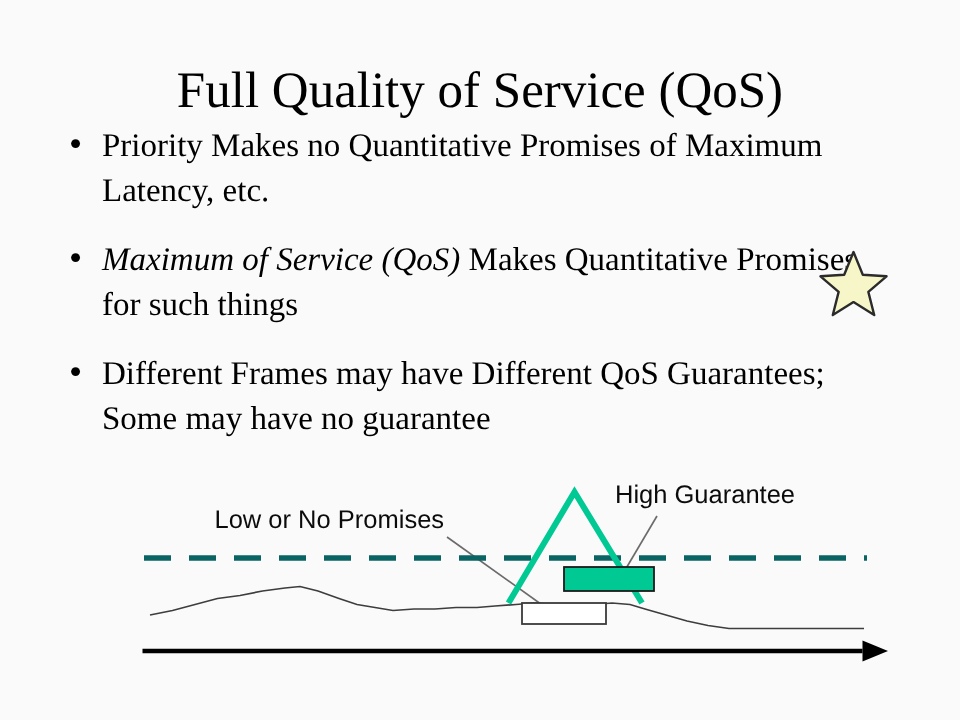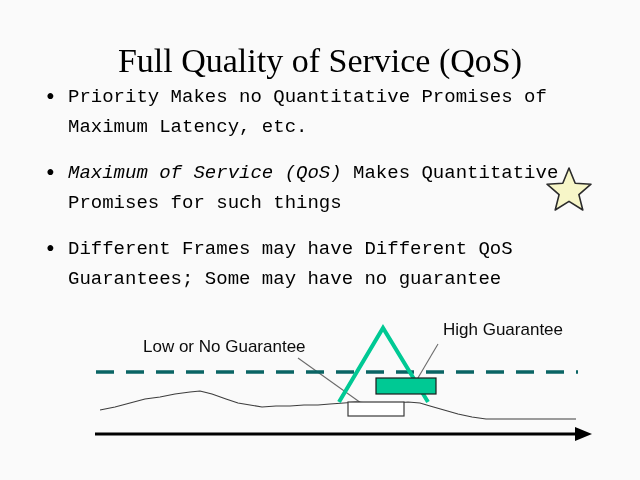--- a/index.html
+++ b/index.html
@@ -53,24 +53,24 @@
     flex: 0 0 auto;
     width: 22px;
     font-size: 25px;
     line-height: 30px;
     color: #000000;
     text-align: left;
     font-family: "Liberation Serif", "DejaVu Serif", serif;
   }
   .bullet-text {
     flex: 1 1 auto;
-    font-size: 19px;
+    font-size: 22px;
     line-height: 30px;
     color: #000000;
-    font-family: Liberation Mono, monospace;
+    font-family: Liberation Serif, serif;
   }
   .bullet-text .ital {
     font-style: italic;
   }
 
   
   #star-decoration {
     position: absolute;
     left: 545px;
     top: 166px;
@@ -153,17 +153,17 @@
 
     <rect x="376" y="66" width="60" height="16" fill="#00c994" stroke="#1a1a1a" stroke-width="1.2"></rect>
 
     <rect x="348" y="90" width="56" height="14" fill="#ffffff" stroke="#3a3a3a" stroke-width="1.2"></rect>
 
     <line x1="95" y1="122" x2="575" y2="122" stroke="#000000" stroke-width="3"></line>
     <polygon points="575,115 592,122 575,129" fill="#000000"></polygon>
   </svg>
 
   <div id="qos-diagram-labels">
-    <div class="diagram-label" id="label-low-no-guarantee" style="position:absolute; left:143px; top:337px;">Low or No Guarantee</div>
-    <div class="diagram-label" id="label-high-guarantee" style="position:absolute; left:410px; top:320px;margin-left:33px;">High Guarantee</div>
+    <div class="diagram-label" id="label-low-no-guarantee" style="position:absolute; left:143px; top:337px;">Low or No Promises</div>
+    <div class="diagram-label" id="label-high-guarantee" style="position:absolute; left:410px; top:320px;">High Guarantee</div>
   </div>
 
 </div>
 
 </body></html>

